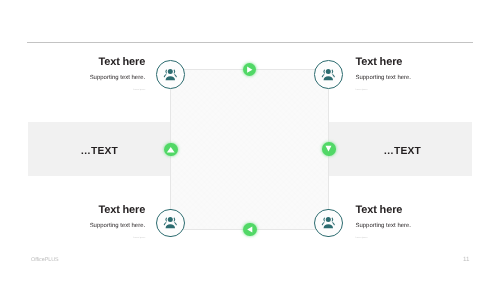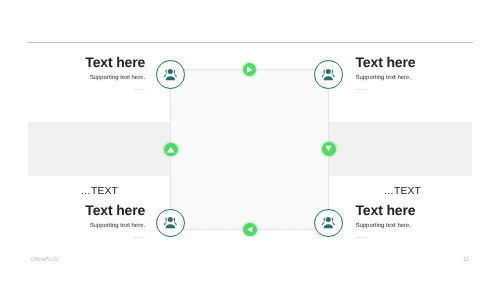--- a/index.html
+++ b/index.html
@@ -30,25 +30,25 @@
         display:flex;align-items:center;justify-content:center;}
   .node svg{width:14.6px;height:15.4px;display:block;margin-top:0.2px;}
 
   
   .arw{position:absolute;width:13.5px;height:13.5px;border-radius:50%;background:#51d866;
        box-shadow:0 0 2.2px 1.1px rgba(110,225,130,0.45);
        display:flex;align-items:center;justify-content:center;}
   .arw svg{width:13.5px;height:13.5px;display:block;}
 
   .blk{position:absolute;}
-  .title{font-size:14px;font-weight:bold;color:#231f20;line-height:9px;letter-spacing:-0.15px;}
+  .title{font-size:11px;font-weight:bold;color:#231f20;line-height:9px;letter-spacing:-0.15px;}
   .supp{font-size:5.95px;color:#231f20;line-height:6px;margin-top:8.7px;letter-spacing:0.02px;}
   .micro{font-size:2.1px;color:#cbcbcb;line-height:3px;margin-top:7.9px;}
 
-  .bigtext{position:absolute;font-size:10.3px;font-weight:normal;color:#231f20;letter-spacing:0.15px;margin-top:40px;}
+  .bigtext{position:absolute;font-size:10.3px;font-weight:bold;color:#231f20;letter-spacing:0.15px;}
   .foot{position:absolute;font-size:5.4px;color:#bcbcbc;letter-spacing:-0.05px;}
   .pg{position:absolute;font-size:6.2px;color:#bdbdbd;}
 
   .blk-tl{left:20px;top:57.8px;width:125.2px;text-align:right;}
   .blk-tr{left:355.5px;top:57.8px;width:128px;text-align:left;}
   .blk-bl{left:20px;top:205.8px;width:125.2px;text-align:right;}
   .blk-br{left:355.5px;top:205.8px;width:128px;text-align:left;}
 
   .node-tl{left:156.3px;top:60.4px;}
   .node-tr{left:314.1px;top:60.4px;}

